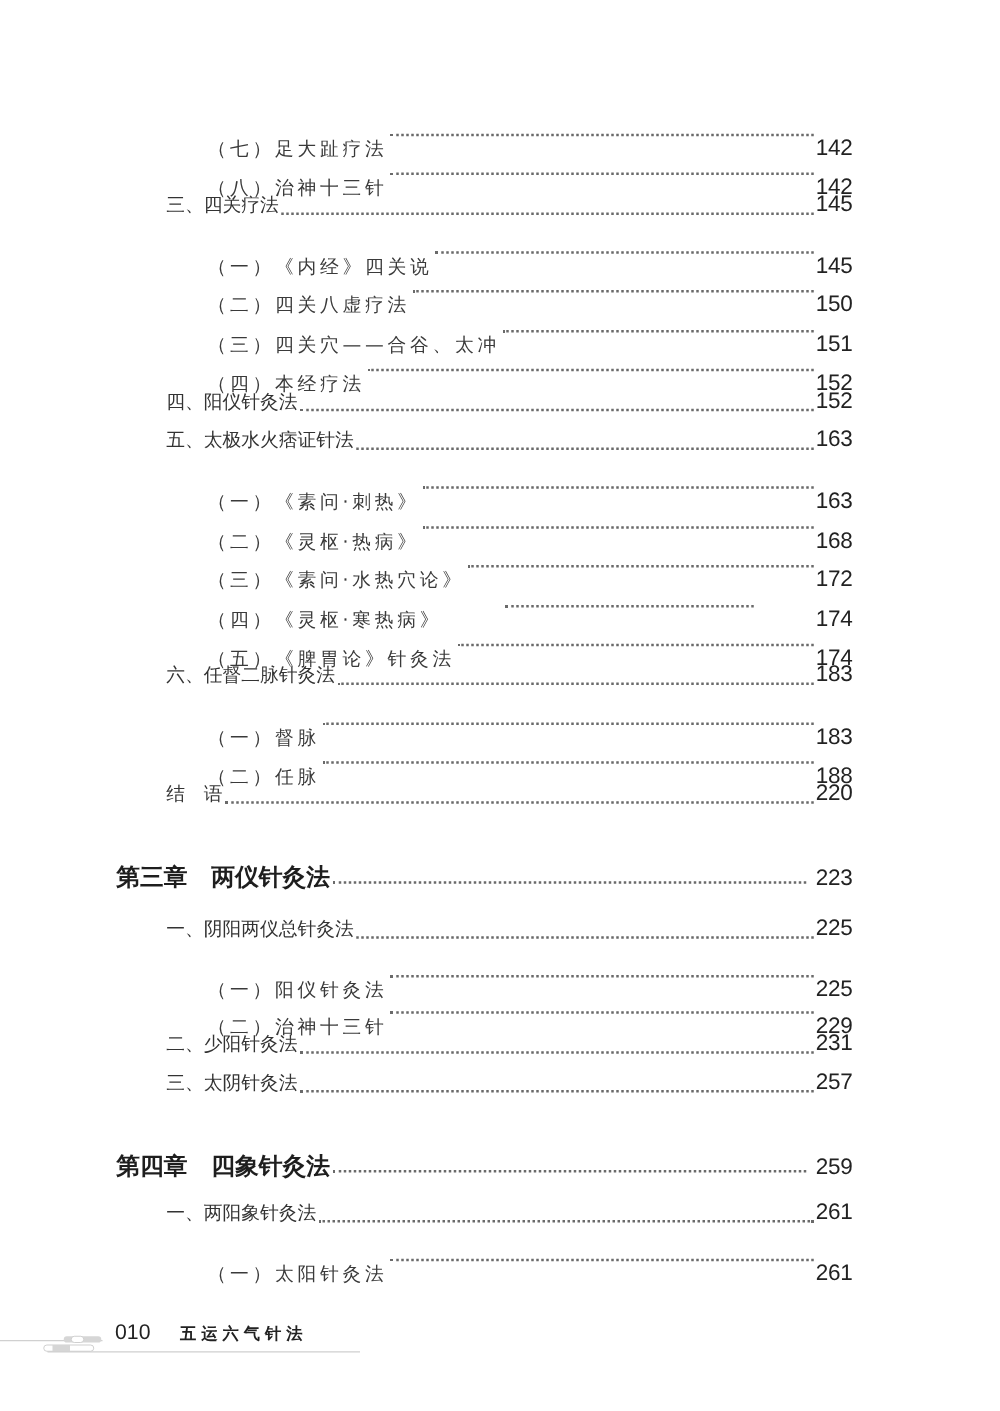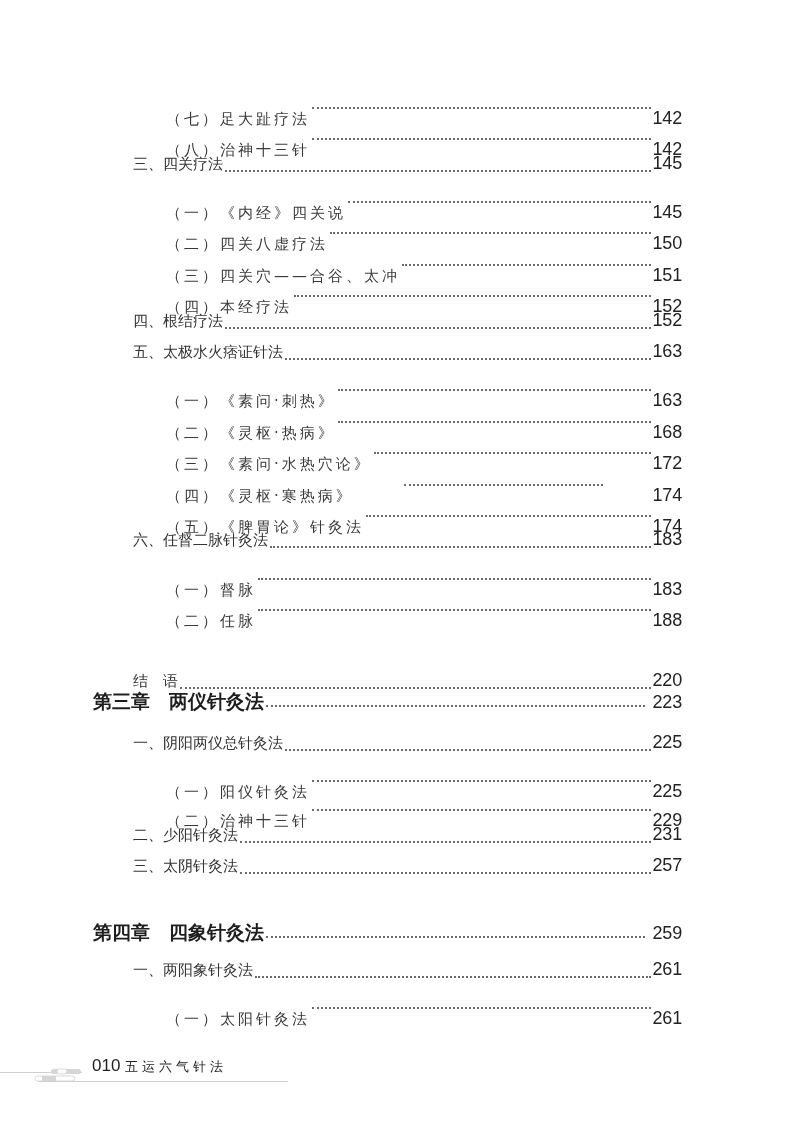--- a/index.html
+++ b/index.html
@@ -34,21 +34,21 @@
 
   .footer { position: absolute; left: 0; top: 1050px; width: 300px; height: 40px; }
   .footer .line-top { position: absolute; left: 0; top: 22px; width: 82px; height: 1px; background: #d0d0d0; }
   .footer .line-bottom { position: absolute; left: 38px; top: 31px; width: 250px; height: 1px; background: #cfcfcf; }
   .footer .deco { position: absolute; left: 33px; top: 18px; width: 52px; height: 14px; }
   .footer .page-num {
     position: absolute; left: 92px; top: 6px; font-family: "Liberation Sans", sans-serif;
     font-size: 17px; color: #222;
   }
   .footer .book-title {
-    position: absolute; left: 125px; top: 8px; font-size: 13px; letter-spacing: 4px; color: #222; font-weight: normal;
+    position: absolute; left: 144px; top: 8px; font-size: 13px; letter-spacing: 4px; color: #222; font-weight: bold;
   }
 </style>
 </head>
 <body>
 
 <div class="toc">
 
   <div class="row lvl2" style="top:90px;left:166px;">
     <span class="label">（七）足大趾疗法</span>
     <span class="leader"></span>
@@ -78,21 +78,21 @@
     <span class="label">（三）四关穴——合谷、太冲</span>
     <span class="leader"></span>
     <span class="page">151</span>
   </div>
   <div class="row lvl2" style="top:278px;left:166px;">
     <span class="label">（四）本经疗法</span>
     <span class="leader"></span>
     <span class="page">152</span>
   </div>
   <div class="row lvl1" style="top:310px;left:133px;">
-    <span class="label">四、根结疗法</span>
+    <span class="label">四、阳仪针灸法</span>
     <span class="leader"></span>
     <span class="page">152</span>
   </div>
   <div class="row lvl1" style="top:341px;left:133px;">
     <span class="label">五、太极水火痞证针法</span>
     <span class="leader"></span>
     <span class="page">163</span>
   </div>
   <div class="row lvl2" style="top:372px;left:166px;">
     <span class="label">（一）《素问·刺热》</span>
@@ -127,21 +127,21 @@
   <div class="row lvl2" style="top:561px;left:166px;">
     <span class="label">（一）督脉</span>
     <span class="leader"></span>
     <span class="page">183</span>
   </div>
   <div class="row lvl2" style="top:592px;left:166px;">
     <span class="label">（二）任脉</span>
     <span class="leader"></span>
     <span class="page">188</span>
   </div>
-  <div class="row lvl1" style="top:624px;left:133px;margin-top:46px;">
+  <div class="row lvl1" style="top:624px;left:133px;">
     <span class="label">结　语</span>
     <span class="leader"></span>
     <span class="page">220</span>
   </div>
 
   <div class="row chap" style="top:689px;left:93px;">
     <span class="label">第三章　两仪针灸法</span>
     <span class="leader"></span>
     <span class="page">223</span>
   </div>

